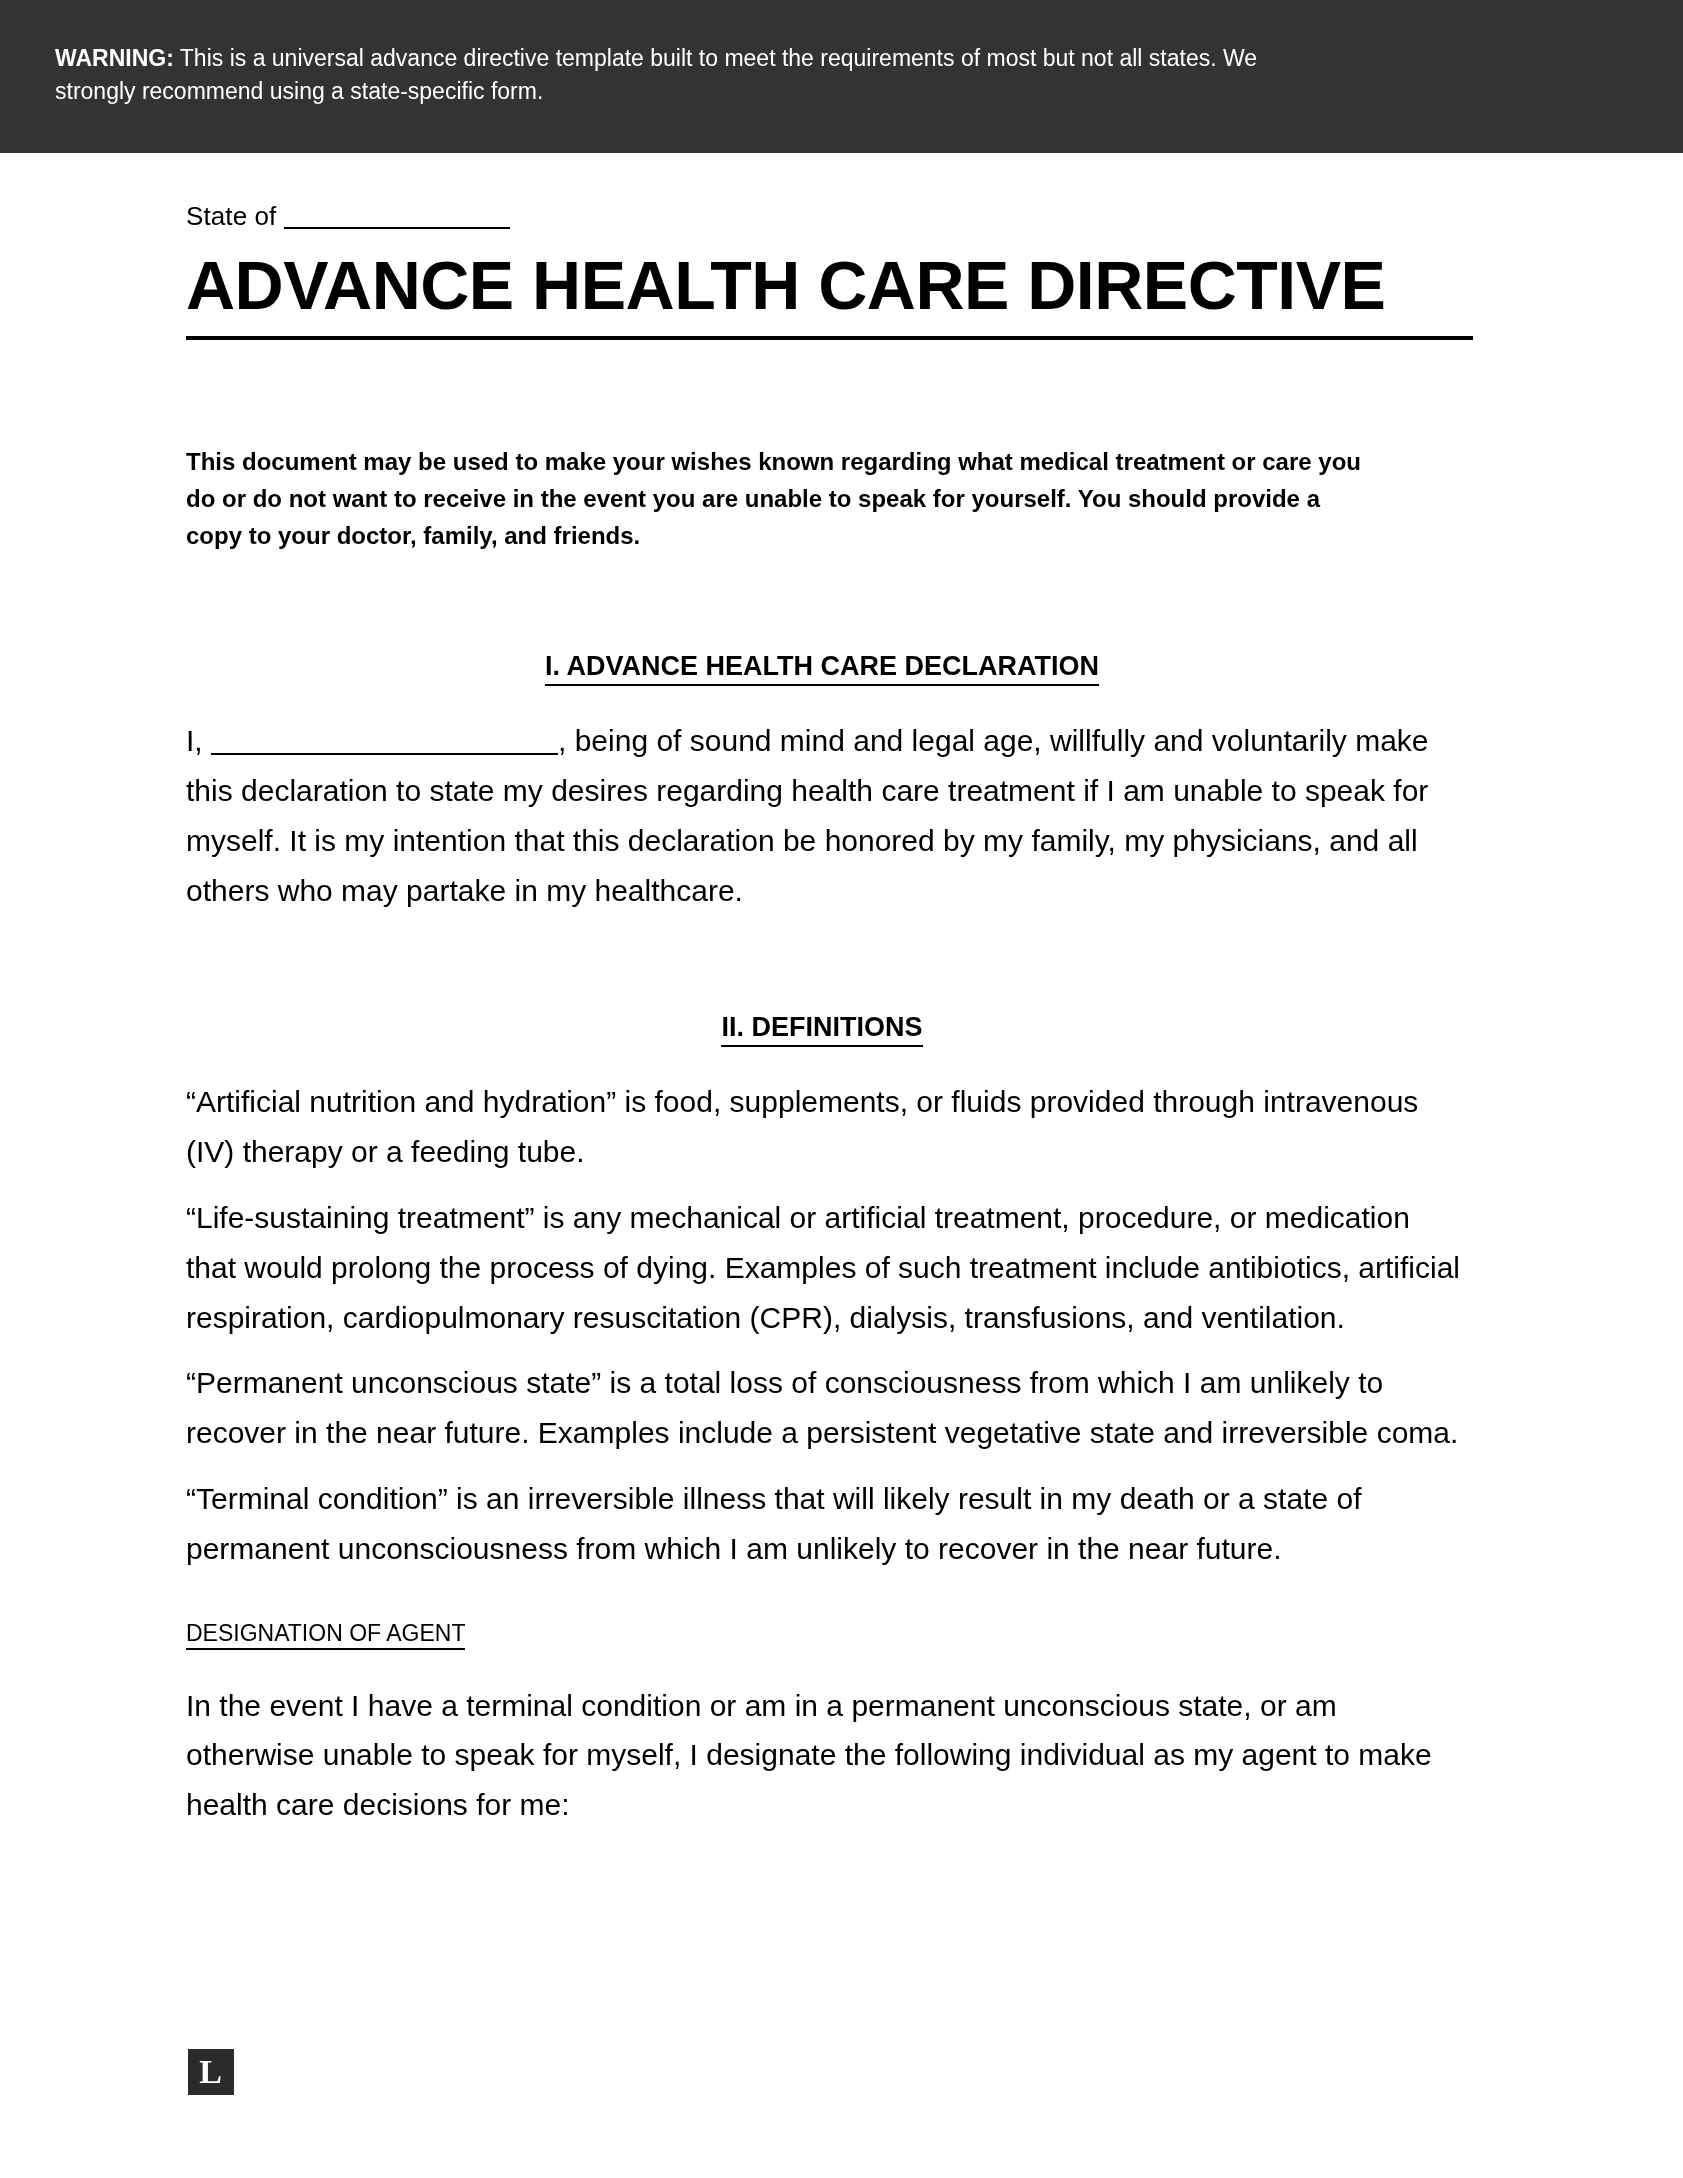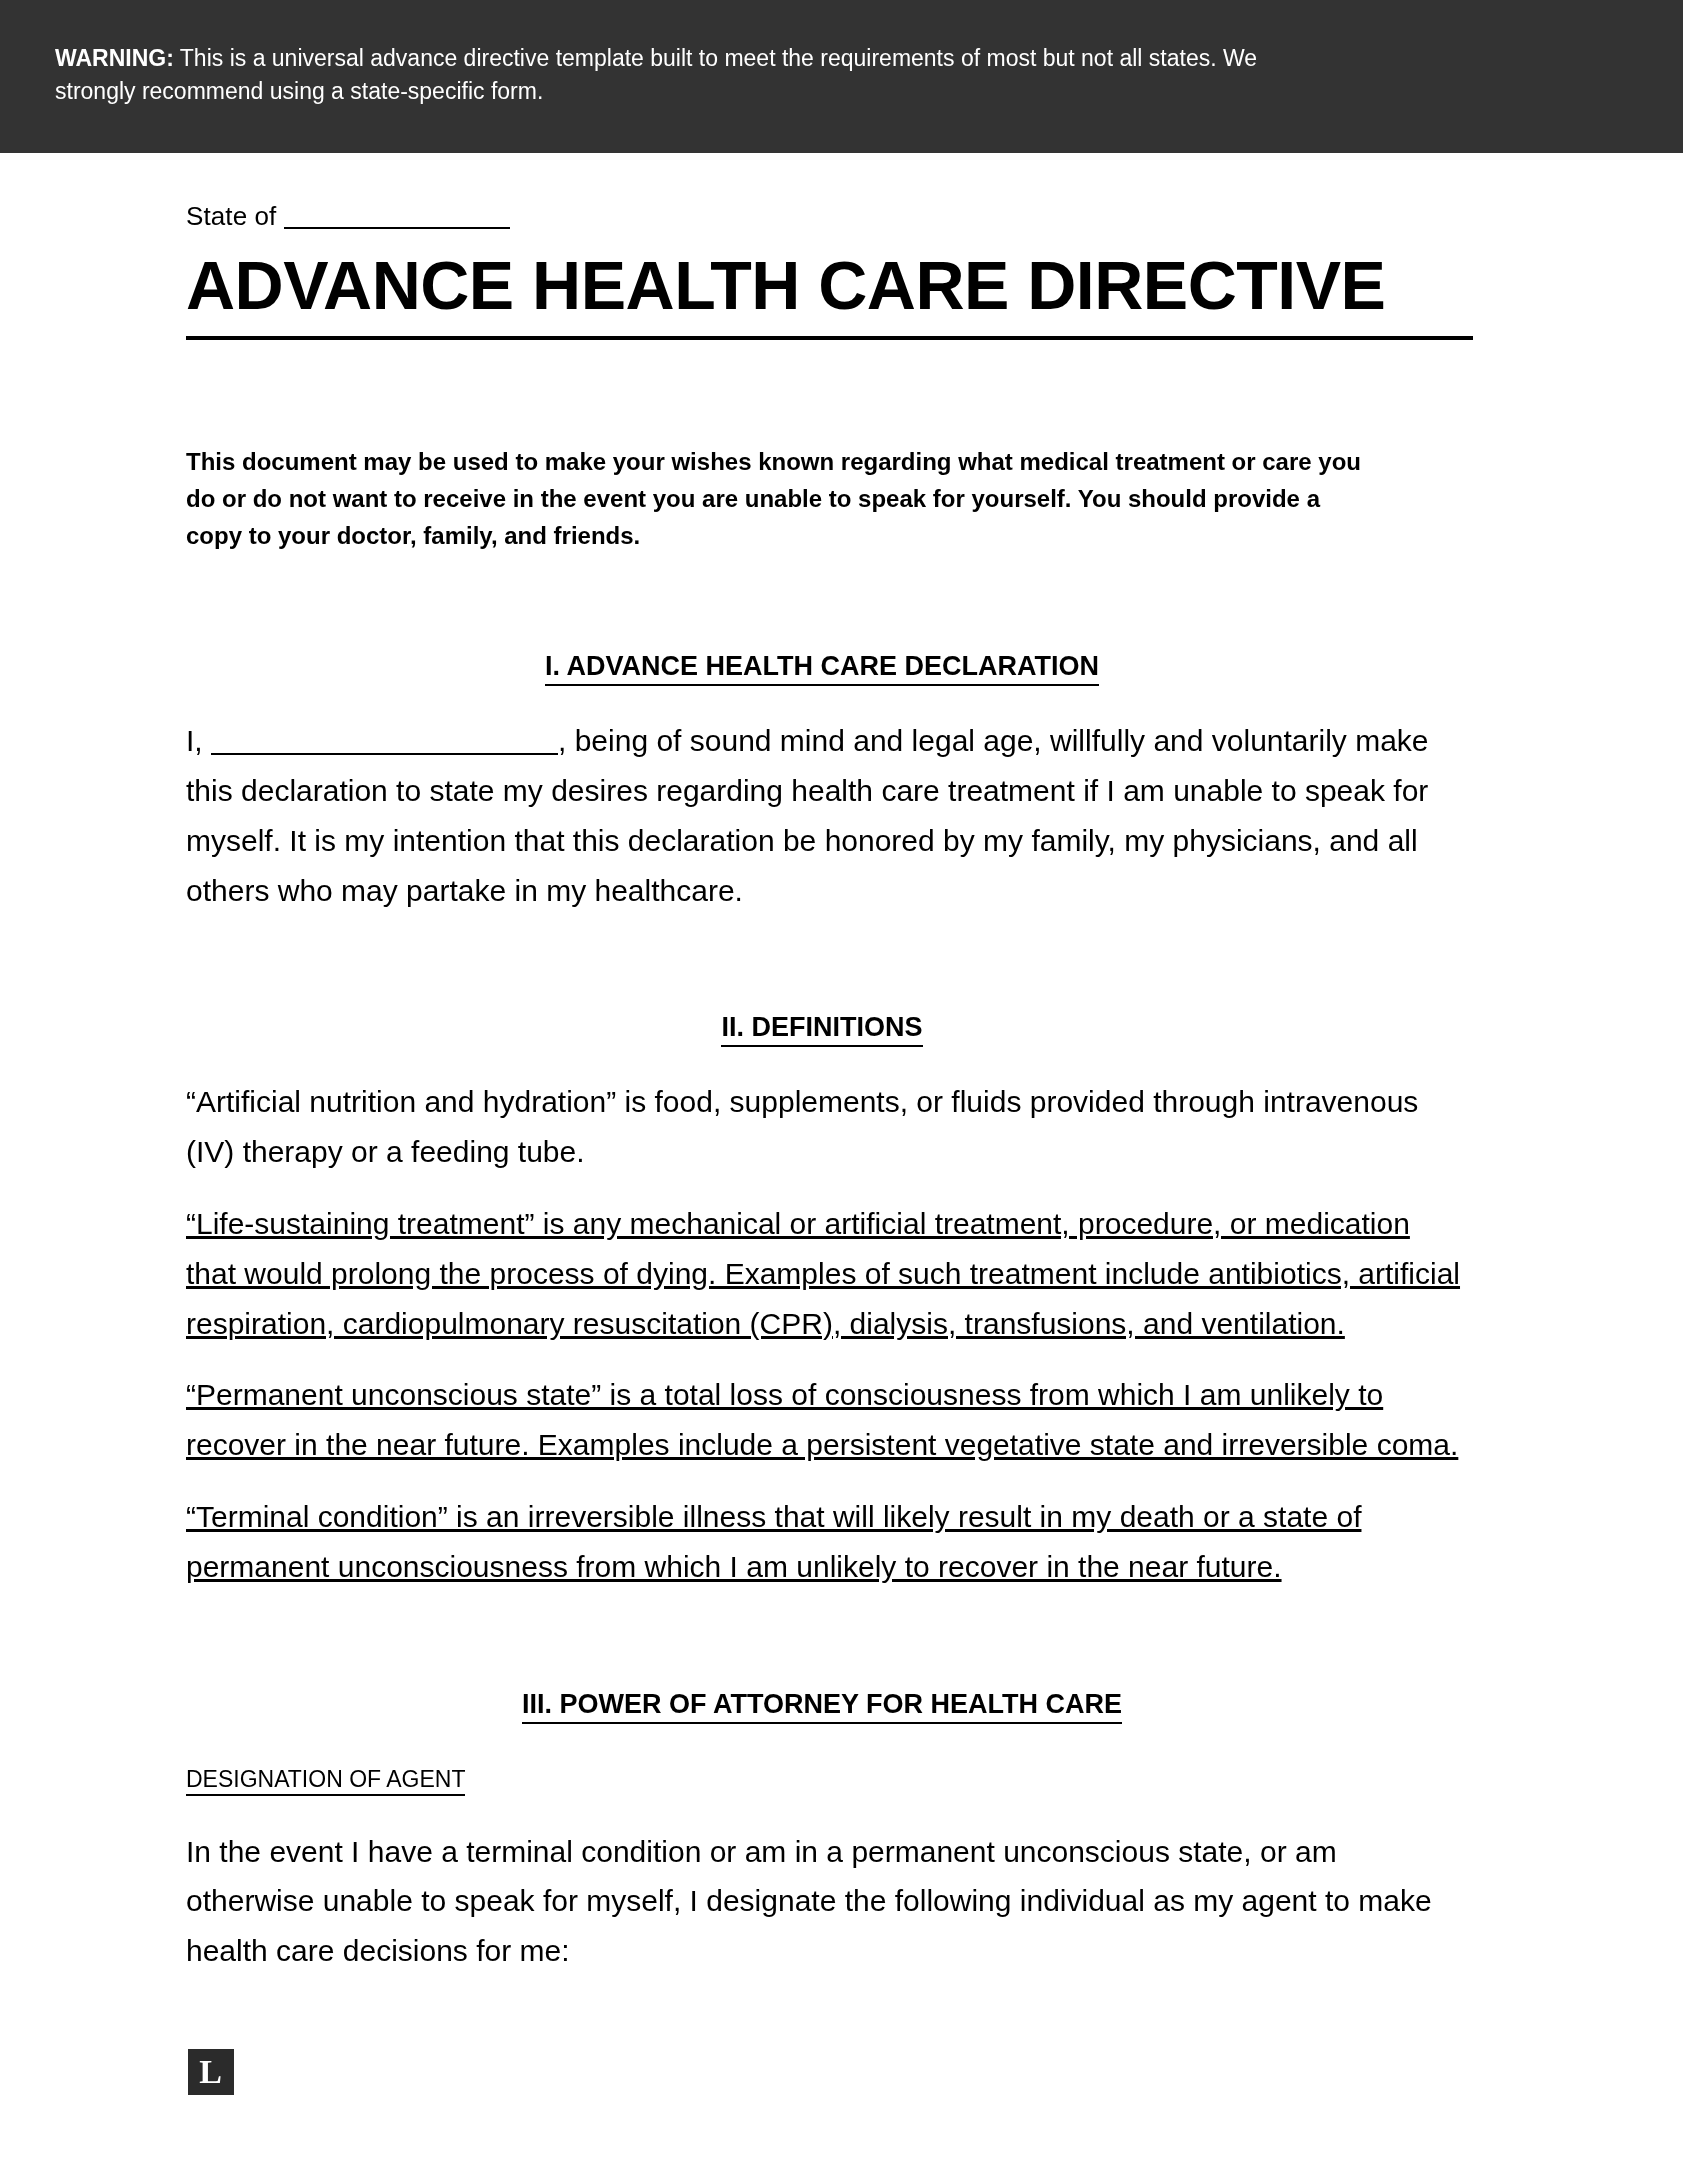--- a/index.html
+++ b/index.html
@@ -87,22 +87,21 @@
 
   .para {
     font-size: 30px;
     line-height: 1.66;
     margin-top: 34px;
     width: 1282px;
     text-align: left;
   }
 
   .para.tight {
-    margin-top: 22px;
-    text-decoration: underline;
+    margin-top: 16px;
   }
 
   .sub-head {
     font-size: 23px;
     margin-top: 46px;
   }
   .sub-head span {
     border-bottom: 2px solid #000;
     padding-bottom: 2px;
     margin-top: 24px;
@@ -167,21 +166,20 @@
 
     <div class="para"><span>I, </span><span class="blank-long"></span><span>, being of sound mind and legal age, willfully and voluntarily make this declaration to state my desires regarding health care treatment if I am unable to speak for myself. It is my intention that this declaration be honored by my family, my physicians, and all others who may partake in my healthcare.</span></div>
 
     <div class="section-head"><span>II. DEFINITIONS</span></div>
 
     <div class="para">“Artificial nutrition and hydration” is food, supplements, or fluids provided through intravenous (IV) therapy or a feeding tube.</div>
     <div class="para tight">“Life-sustaining treatment” is any mechanical or artificial treatment, procedure, or medication that would prolong the process of dying. Examples of such treatment include antibiotics, artificial respiration, cardiopulmonary resuscitation (CPR), dialysis, transfusions, and ventilation.</div>
     <div class="para tight">“Permanent unconscious state” is a total loss of consciousness from which I am unlikely to recover in the near future. Examples include a persistent vegetative state and irreversible coma.</div>
     <div class="para tight">“Terminal condition” is an irreversible illness that will likely result in my death or a state of permanent unconsciousness from which I am unlikely to recover in the near future.</div>
 
-    <div class="section-head"><span>III. POWER OF ATTORNEY FOR HEALTH CARE</span></div>
 
     <div class="sub-head"><span>DESIGNATION OF AGENT</span></div>
 
     <div class="para">In the event I have a terminal condition or am in a permanent unconscious state, or am otherwise unable to speak for myself, I designate the following individual as my agent to make health care decisions for me:</div>
 
   </div>
 
   <div class="footer-logo">
     <span class="glyph">L</span>
   </div>

